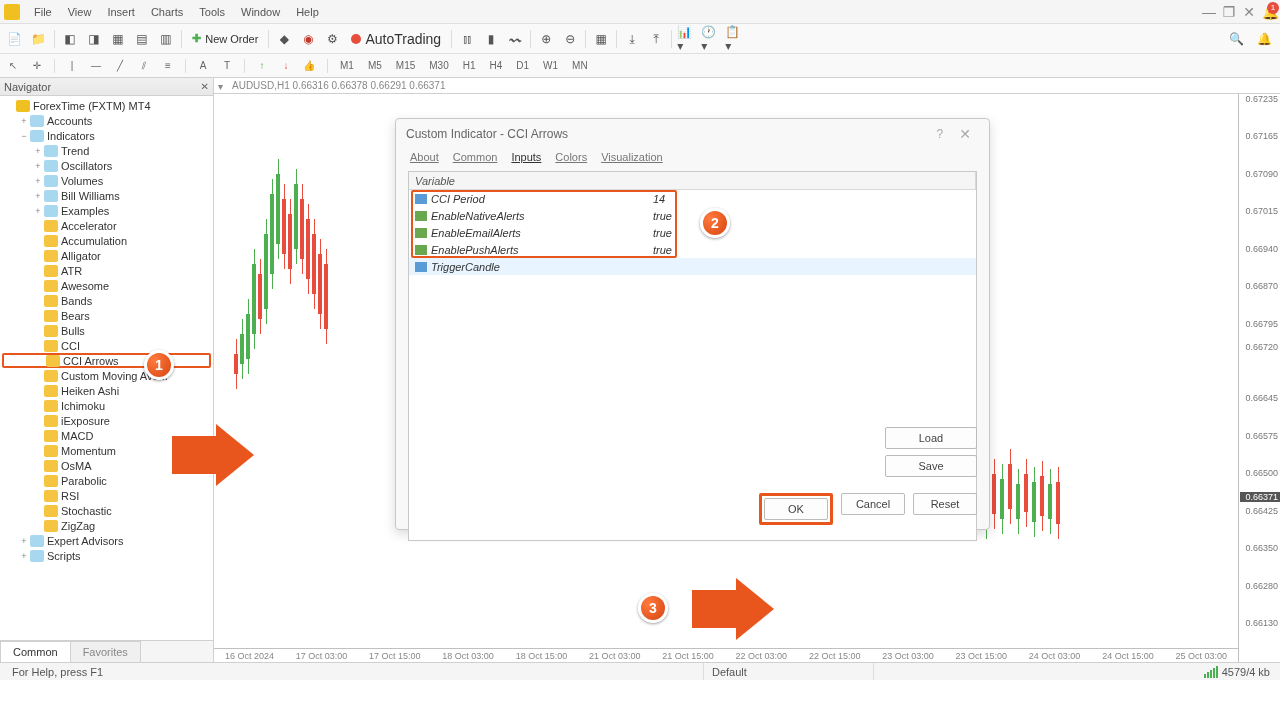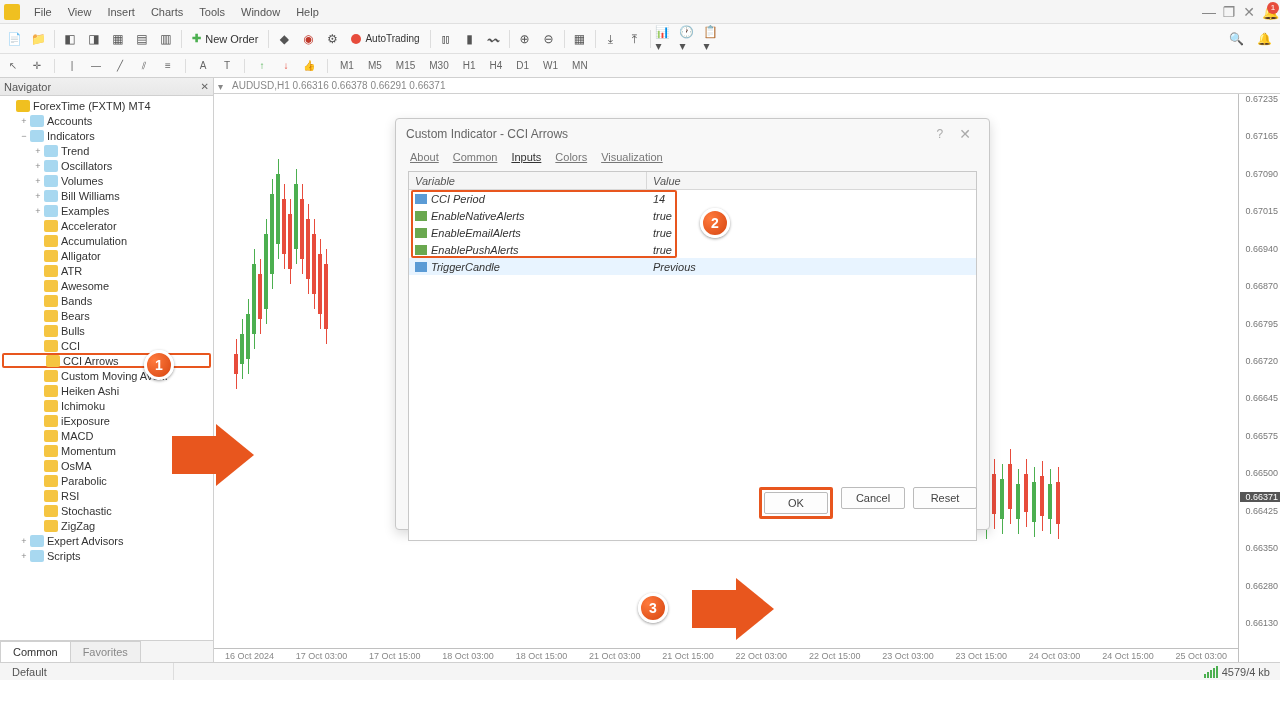--- a/index.html
+++ b/index.html
@@ -13,21 +13,21 @@
 .menubar .winbtns div { width: 14px; height: 14px; color: #888; font-size: 14px; line-height: 14px; text-align: center; }
 .menubar .notif { position: relative; width: 18px; height: 18px; }
 .menubar .notif::after { content: "1"; position: absolute; top: -3px; right: -3px; background: #e74c3c; color: #fff; border-radius: 50%; width: 12px; height: 12px; font-size: 8px; line-height: 12px; text-align: center; }
 
 
 .tb1 { height: 30px; background: #f9f9f9; display: flex; align-items: center; padding: 0 4px; gap: 2px; border-bottom: 1px solid #e0e0e0; }
 .tb1 .btn { width: 22px; height: 22px; border: 1px solid transparent; border-radius: 2px; display: flex; align-items: center; justify-content: center; font-size: 12px; color: #555; }
 .tb1 .sep { width: 1px; height: 18px; background: #ddd; margin: 0 2px; }
 .tb1 .neworder { display: flex; align-items: center; gap: 4px; padding: 0 6px; height: 22px; font-size: 11px; color: #333; }
 .tb1 .neworder .plus { color: #4caf50; font-weight: bold; }
-.tb1 .autotrading { display: flex; align-items: center; gap: 4px; padding: 0 6px; height: 22px; font-size: 10px; }
+.tb1 .autotrading { display: flex; align-items: center; gap: 4px; padding: 0 6px; height: 22px; font-size: 14px; }
 .tb1 .autotrading .dot { width: 10px; height: 10px; border-radius: 50%; background: #e74c3c; }
 .tb1 .right { margin-left: auto; display: flex; gap: 6px; }
 
 
 .tb2 { height: 24px; background: #f9f9f9; display: flex; align-items: center; padding: 0 4px; gap: 6px; border-bottom: 1px solid #d0d0d0; font-size: 10px; color: #666; }
 .tb2 .btn { width: 18px; height: 18px; display: flex; align-items: center; justify-content: center; }
 .tb2 .sep { width: 1px; height: 14px; background: #ddd; margin: 0 2px; }
 .tb2 .tf { padding: 0 4px; cursor: default; }
 
 
@@ -96,21 +96,21 @@
 .dlg-row { display: flex; height: 17px; font-size: 11px; align-items: center; }
 .dlg-row .c1 { width: 238px; padding-left: 6px; display: flex; align-items: center; gap: 4px; }
 .dlg-row .c2 { flex: 1; padding-left: 6px; }
 .dlg-row .ric { width: 12px; height: 10px; display: inline-block; }
 .dlg-row.selected { background: #e8f4ff; }
 .ric-int { background: #5b9bd5; }
 .ric-bool { background: #6aa84f; }
 .dlg-hl { position: absolute; border: 2px solid #e8561e; border-radius: 2px; pointer-events: none; }
 .dlg-side { position: absolute; right: 12px; bottom: 52px; width: 92px; display: flex; flex-direction: column; gap: 6px; }
 .dlg-btn { height: 22px; border: 1px solid #bbb; background: #fdfdfd; border-radius: 2px; font-size: 11px; color: #444; display: flex; align-items: center; justify-content: center; }
-.dlg-bottom { position: absolute; bottom: 10px; right: 12px; display: flex; gap: 8px; }
+.dlg-bottom { position: absolute; bottom: 4px; right: 12px; display: flex; gap: 8px; }
 .dlg-bottom .dlg-btn { width: 64px; }
 .dlg-bottom .ok-wrap { border: 3px solid #e8561e; padding: 2px; border-radius: 2px; }
 
 
 .badge { position: absolute; width: 30px; height: 30px; background: radial-gradient(circle at 30% 30%, #ff7a3d, #d64510); border: 3px solid #fff; border-radius: 50%; color: #fff; font-weight: bold; font-size: 14px; display: flex; align-items: center; justify-content: center; box-shadow: 0 1px 3px rgba(0,0,0,0.4); }
 .arrow-right { position: absolute; width: 0; height: 0; }
 .arrow-right::before { content: ""; position: absolute; left: 0; top: 12px; width: 44px; height: 38px; background: #e8561e; }
 .arrow-right::after { content: ""; position: absolute; left: 44px; top: 0; border-top: 31px solid transparent; border-bottom: 31px solid transparent; border-left: 38px solid #e8561e; }
 
 </style>
@@ -490,21 +490,21 @@
           </div>
         </div>
       <div class="yaxis" id="yaxis">
           <div style="top: 0px;">0.67235</div>
           <div style="top: 37.4286px;">0.67165</div>
           <div style="top: 74.8571px;">0.67090</div>
           <div style="top: 112.286px;">0.67015</div>
           <div style="top: 149.714px;">0.66940</div>
           <div style="top: 187.143px;">0.66870</div>
           <div style="top: 224.571px;">0.66795</div>
-          <div style="top: 262px;">0.66720</div>
+          <div style="top: 248px;">0.66720</div>
           <div style="top: 299.429px;">0.66645</div>
           <div style="top: 336.857px;">0.66575</div>
           <div style="top: 374.286px;">0.66500</div>
           <div style="top: 411.714px;">0.66425</div>
           <div style="top: 449.143px;">0.66350</div>
           <div style="top: 486.571px;">0.66280</div>
           <div style="top: 524px;">0.66130</div>
           <div class="cur" style="top: 398px;">0.66371</div>
         </div>
       <div class="xaxis" id="xaxis">
@@ -521,20 +521,21 @@
           <span>23 Oct 15:00</span>
           <span>24 Oct 03:00</span>
           <span>24 Oct 15:00</span>
           <span>25 Oct 03:00</span>
         </div>
     </div>
   </div>
 </div>
 
 <div class="status">
+  <div class="cell">For Help, press F1</div>
   <div class="cell" style="flex:0 0 170px">Default</div>
   <div class="cell" style="flex:1;border:none"></div>
   <div class="bars">
     <div class="sig">
         <span style="height:4px"></span>
         <span style="height:6px"></span>
         <span style="height:8px"></span>
         <span style="height:10px"></span>
         <span style="height:12px"></span>
       </div>
@@ -551,21 +552,20 @@
   <div class="dlg-tabs">
     <span>About</span>
     <span>Common</span>
     <span class="active">Inputs</span>
     <span>Colors</span>
     <span>Visualization</span>
   </div>
   <div class="dlg-table">
     <div class="dlg-th">
       <div>Variable</div>
-      <div>Value</div>
     </div>
     <div id="dlg-rows">
         <div class="dlg-row">
           <div class="c1">
             <span class="ric ric-int"></span>
             <span>CCI Period</span>
           </div>
           <div class="c2">14</div>
         </div>
         <div class="dlg-row">
@@ -587,24 +587,27 @@
             <span class="ric ric-bool"></span>
             <span>EnablePushAlerts</span>
           </div>
           <div class="c2">true</div>
         </div>
         <div class="dlg-row selected">
           <div class="c1">
             <span class="ric ric-int"></span>
             <span>TriggerCandle</span>
           </div>
-          <div class="c2">Previous</div>
         </div>
       </div>
     <div class="dlg-hl" style="left:2px;top:18px;width:266px;height:68px"></div>
+  </div>
+  <div class="dlg-side">
+    <div class="dlg-btn">Load</div>
+    <div class="dlg-btn">Save</div>
   </div>
   <div class="dlg-bottom">
     <div class="ok-wrap">
       <div class="dlg-btn">OK</div>
     </div>
     <div class="dlg-btn">Cancel</div>
     <div class="dlg-btn">Reset</div>
   </div>
 </div>
 

